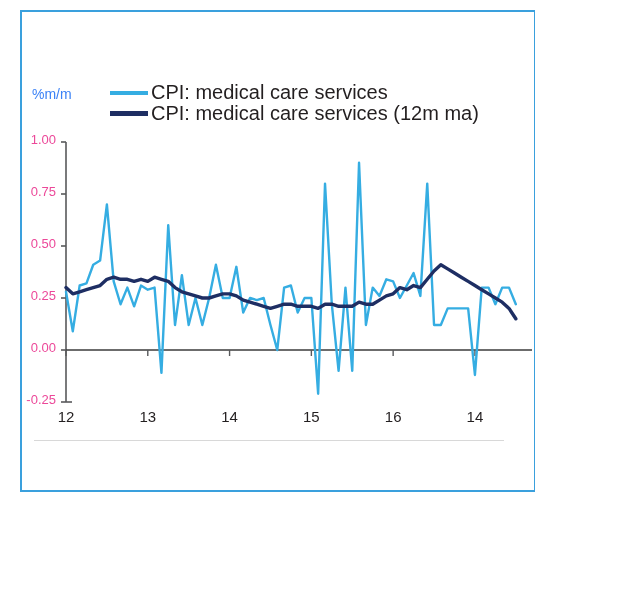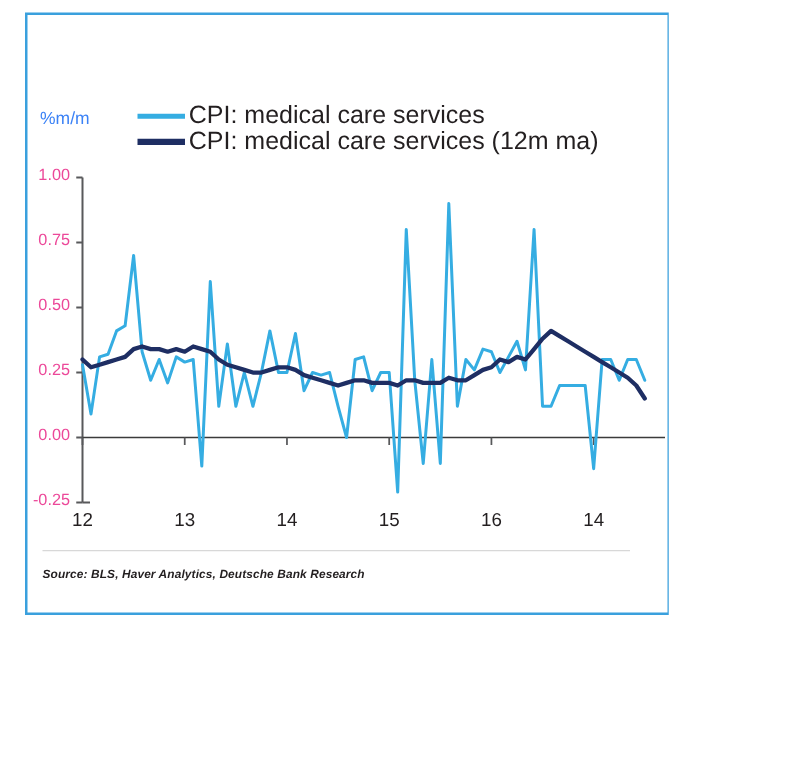--- a/index.html
+++ b/index.html
@@ -102,14 +102,13 @@
   <div id="xtick-holder">
       <div class="xtick-label" style="left: 24px; top: 396px;">12</div>
       <div class="xtick-label" style="left: 105.786px; top: 396px;">13</div>
       <div class="xtick-label" style="left: 187.571px; top: 396px;">14</div>
       <div class="xtick-label" style="left: 269.357px; top: 396px;">15</div>
       <div class="xtick-label" style="left: 351.143px; top: 396px;">16</div>
       <div class="xtick-label" style="left: 432.929px; top: 396px;">14</div>
     </div>
 
   <div class="divider"></div>
-  <div class="source">Source: BLS, Haver Analytics, Deutsche Bank Research</div>
 </div>
 
 </body></html>

